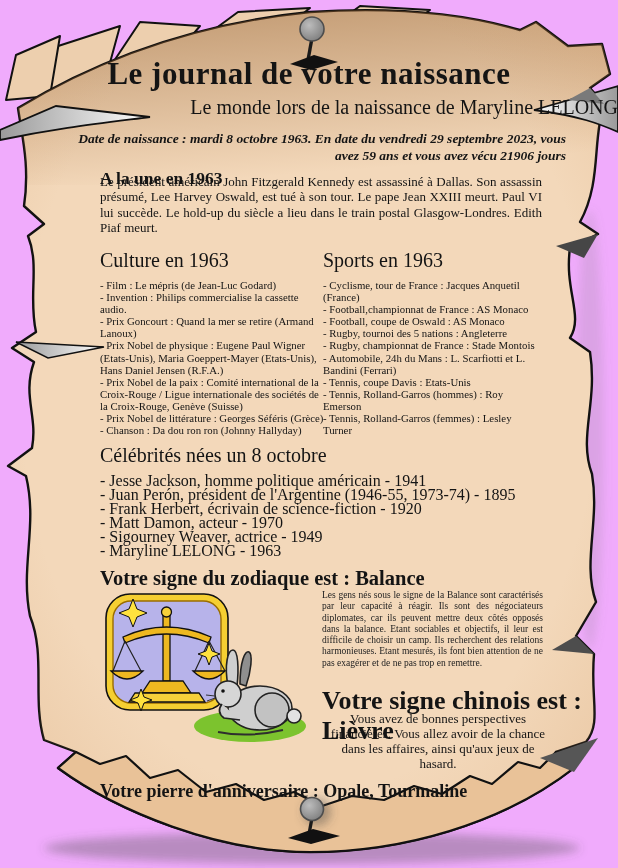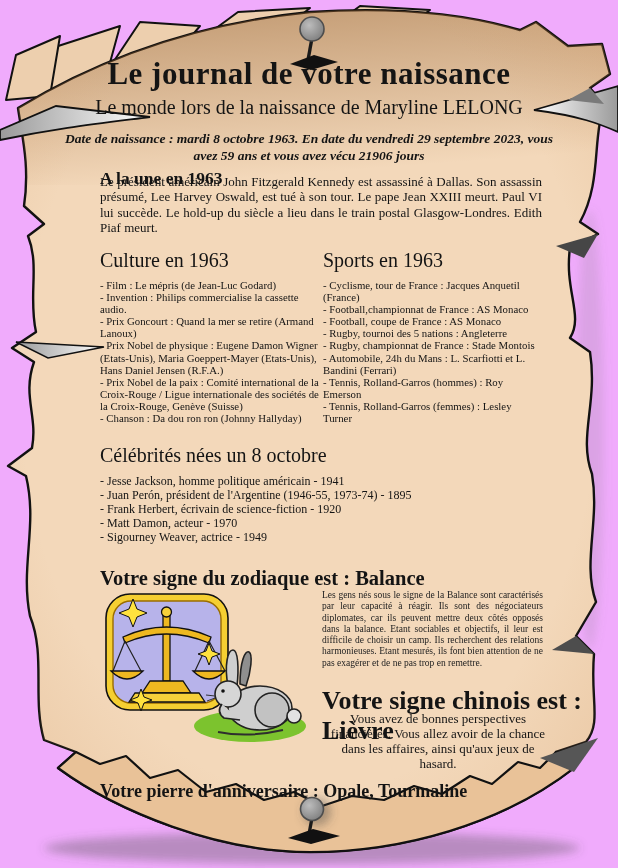--- a/index.html
+++ b/index.html
@@ -1,31 +1,31 @@
 <!DOCTYPE html>
 <html><head>
 <meta charset="utf-8">
 <style>
   html,body{margin:0;padding:0;background:#fff;}
   #canvas{position:relative;width:618px;height:868px;background:#f0abfc;overflow:hidden;
           font-family:"Liberation Serif","DejaVu Serif",serif;color:#141414;}
   #parchment-svg{position:absolute;left:0;top:0;width:618px;height:868px;}
   .abs{position:absolute;}
   .doc-title{left:0;right:0;top:56px;text-align:center;font-size:31px;font-weight:bold;letter-spacing:.5px;}
-  .doc-subtitle{left:0;right:0;top:96px;text-align:center;font-size:20px;}
-  .dateline{left:52px;right:52px;top:131px;text-align:center;font-style:italic;font-size:13.5px;line-height:16.5px;font-weight:600;}
+  .doc-subtitle{left:0;right:0;top:96px;text-align:right;font-size:20px;}
+  .dateline{left:52px;right:52px;top:131px;text-align:right;font-style:italic;font-size:13.5px;line-height:16.5px;font-weight:600;}
   .h-headline{left:100px;top:168px;font-size:17.5px;font-weight:bold;}
   .headline-body{left:100px;top:174px;width:442px;font-size:13px;line-height:15.4px;text-align:justify;}
   .h-col{font-size:20px;font-weight:normal;margin:0 0 7px 0;}
   .col-left{left:100px;top:249px;width:224px;}
   .col-right{left:323px;top:249px;width:220px;}
   .list{font-size:10.8px;line-height:12.1px;}
   .list div{margin:0;}
   .celebs{left:100px;top:444px;width:430px;}
-  .celebs .list{font-size:12px;line-height:14px;}
+  .celebs .list{font-size:16px;line-height:14px;}
   .h-zodiac{left:100px;top:567px;font-size:20.5px;font-weight:bold;}
   .libra-box{left:103px;top:591px;width:128px;height:122px;}
   .zodiac-desc{left:322px;top:590px;width:221px;font-size:9.5px;line-height:11.3px;text-align:justify;color:#222;}
   .rabbit-box{left:188px;top:646px;width:128px;height:98px;}
   .h-chinese{left:322px;top:686px;font-size:26px;font-weight:bold;}
   .chinese-body{left:322px;top:711px;width:232px;font-size:13px;line-height:15px;text-align:center;}
   .h-stone{left:100px;top:766px;font-size:18px;font-weight:bold;margin-top:15px;}
 </style>
 </head>
 <body>
@@ -111,48 +111,51 @@
 
   <div class="abs h-headline">A la une en 1963</div>
   <div class="abs headline-body">Le président américain John Fitzgerald Kennedy est assassiné à Dallas. Son assassin présumé, Lee Harvey Oswald, est tué à son tour. Le pape Jean XXIII meurt. Paul VI lui succède. Le hold-up du siècle a lieu dans le train postal Glasgow-Londres. Edith Piaf meurt.</div>
 
   <div class="abs col-left">
     <div class="h-col">Culture en 1963</div>
     <div class="list">
       <div>- Film : Le mépris (de Jean-Luc Godard)</div>
       <div>- Invention : Philips commercialise la cassette audio.</div>
       <div>- Prix Goncourt : Quand la mer se retire (Armand Lanoux)</div>
-      <div>- Prix Nobel de physique : Eugene Damon Wigner (Etats-Unis), Maria Goeppert-Mayer (Etats-Unis), Hans Daniel Jensen (R.F.A.)</div>
+      <div>- Prix Nobel de physique : Eugene Paul Wigner (Etats-Unis), Maria Goeppert-Mayer (Etats-Unis), Hans Daniel Jensen (R.F.A.)</div>
       <div>- Prix Nobel de la paix : Comité international de la Croix-Rouge / Ligue internationale des sociétés de la Croix-Rouge, Genève (Suisse)</div>
+      <div>- Prix Nobel de littérature : Georges Séféris (Grèce)</div>
       <div>- Chanson : Da dou ron ron (Johnny Hallyday)</div>
     </div>
   </div>
 
   <div class="abs col-right">
     <div class="h-col">Sports en 1963</div>
     <div class="list">
       <div>- Cyclisme, tour de France : Jacques Anquetil (France)</div>
       <div>- Football,championnat de France : AS Monaco</div>
-      <div>- Football, coupe de France : AS Monaco</div>
+      <div>- Football, coupe de Oswald : AS Monaco</div>
       <div>- Rugby, tournoi des 5 nations : Angleterre</div>
       <div>- Rugby, championnat de France : Stade Montois</div>
       <div>- Automobile, 24h du Mans : L. Scarfiotti et L. Bandini (Ferrari)</div>
+      <div>- Tennis, coupe Davis : Etats-Unis</div>
       <div>- Tennis, Rolland-Garros (hommes) : Roy Emerson</div>
       <div>- Tennis, Rolland-Garros (femmes) : Lesley Turner</div>
     </div>
   </div>
 
   <div class="abs celebs">
     <div class="h-col">Célébrités nées un 8 octobre</div>
     <div class="list">
       <div>- Jesse Jackson, homme politique américain - 1941</div>
       <div>-  Juan Perón, président de l'Argentine (1946-55, 1973-74) - 1895</div>
       <div>- Frank Herbert, écrivain de science-fiction - 1920</div>
       <div>- Matt Damon, acteur - 1970</div>
       <div>- Sigourney Weaver, actrice - 1949</div>
+      <div>- Maryline LELONG - 1963</div>
     </div>
   </div>
 
   <div class="abs h-zodiac">Votre signe du zodiaque est : Balance</div>
 
   <svg class="abs libra-box" viewBox="0 0 128 122" xmlns="http://www.w3.org/2000/svg">
     <rect x="3" y="3" width="122" height="116" rx="24" fill="#f5cf32" stroke="#111" stroke-width="1.6"></rect>
     <rect x="10" y="10" width="108" height="102" rx="18" fill="#b7b3ea" stroke="#9a6d00" stroke-width="1.4"></rect>
     <g stroke="#111" stroke-width="1.3" fill="#eeb820">
       <rect x="60" y="24" width="7" height="66"></rect>

